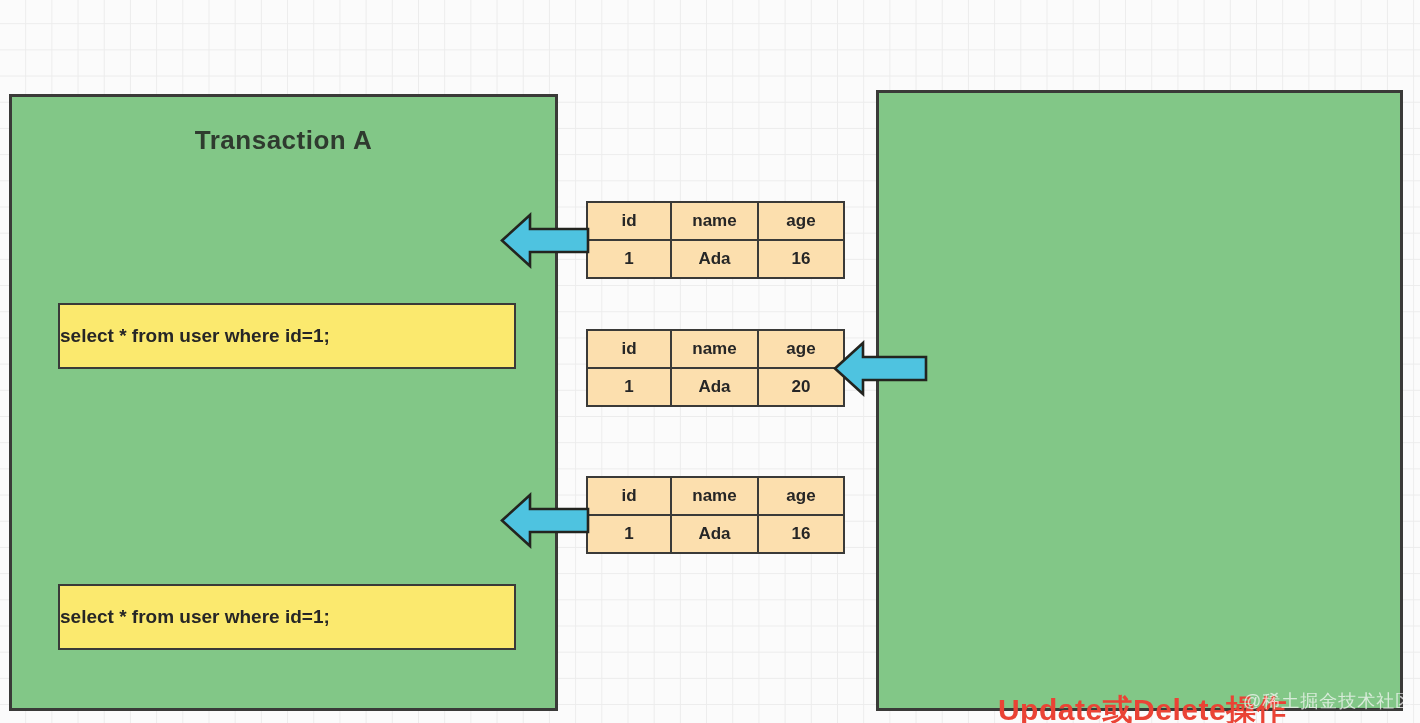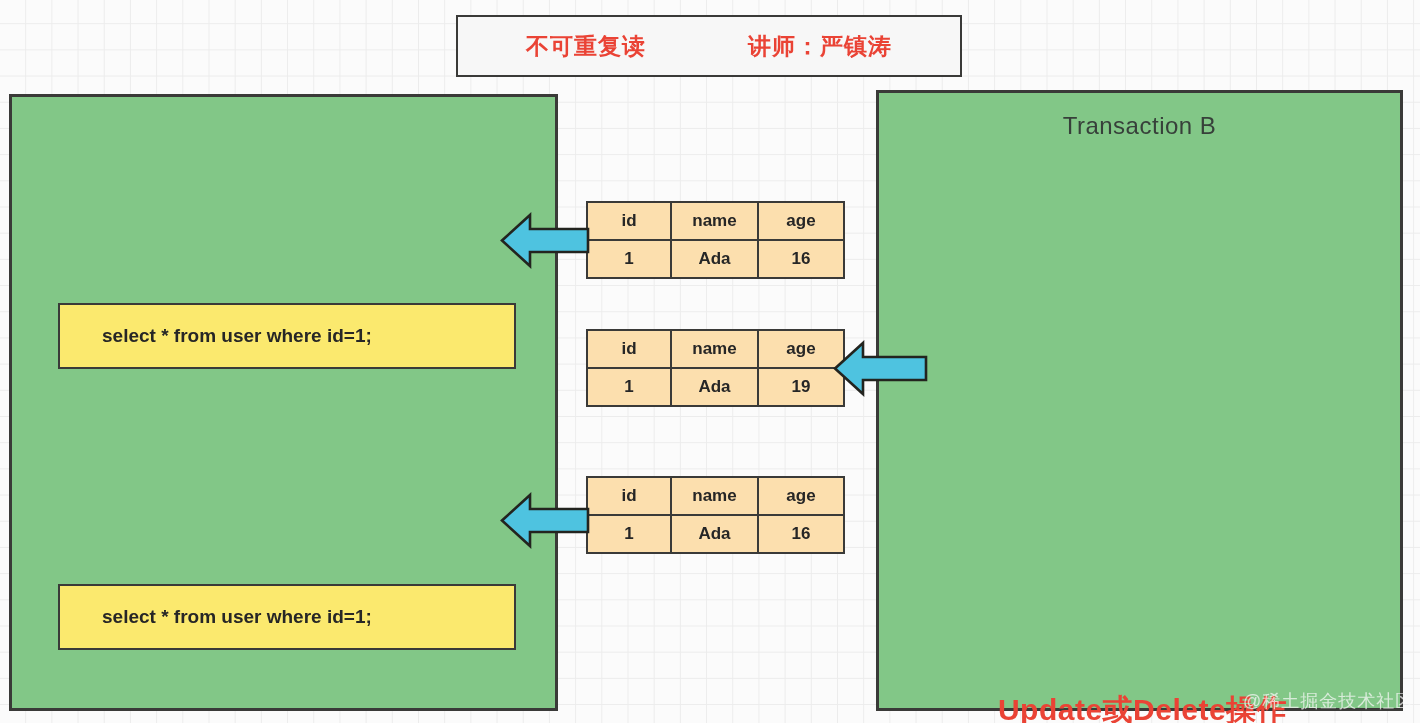--- a/index.html
+++ b/index.html
@@ -90,21 +90,21 @@
     background: #fbe96e;
     border: 2.5px solid #3a3a38;
     box-sizing: border-box;
     display: flex;
     align-items: center;
     color: #262626;
     font-weight: bold;
   }
   #sql-a1 { left: 46px; top: 206px; width: 458px; height: 66px; font-size: 19px; }
   #sql-a2 { left: 46px; top: 487px; width: 458px; height: 66px; font-size: 19px; }
-  .sql-text-a { margin-left: 42px; }
+  .sql-text-a { }
 
   
   .note-a {
     position: absolute;
     left: 0; top: 578px;
     width: 549px;
     text-align: center;
     font-size: 15px;
     font-weight: bold;
     color: #1b2a1b;
@@ -160,39 +160,35 @@
     color: rgba(250, 250, 250, 0.72);
     letter-spacing: 1px;
     pointer-events: none;
   }
 </style>
 </head>
 <body>
 
 <div id="canvas">
 
-  <div class="title-box">
-    <span class="title-main">不可重复读</span>
-    <span class="title-sub">讲师：严镇涛</span>
-  </div>
 
   <div class="panel" id="panel-a">
+    <div class="panel-title-a">Transaction   A</div>
 
     <div class="sql-box" id="sql-a1">
       <span class="sql-text-a">select * from user where id=1;</span>
     </div>
 
     <div class="sql-box" id="sql-a2">
       <span class="sql-text-a">select * from user where id=1;</span>
     </div>
 
   </div>
 
   <div class="panel" id="panel-b">
-    <div class="panel-title-b">Transaction   B</div>
 
     <div class="red-b">Update或Delete操作</div>
   </div>
 
   <table class="data-table" id="tbl-1">
     <tbody>
         <tr class="hdr">
       <td class="c-id">id</td>
       <td class="c-name">name</td>
       <td class="c-age">age</td>
@@ -208,21 +204,21 @@
   <table class="data-table" id="tbl-2">
     <tbody>
         <tr class="hdr">
       <td class="c-id">id</td>
       <td class="c-name">name</td>
       <td class="c-age">age</td>
     </tr>
     <tr class="row">
       <td class="c-id">1</td>
       <td class="c-name">Ada</td>
-      <td class="c-age">19</td>
+      <td class="c-age">20</td>
     </tr>
   </tbody>
     </table>
 
   <table class="data-table" id="tbl-3">
     <tbody>
         <tr class="hdr">
       <td class="c-id">id</td>
       <td class="c-name">name</td>
       <td class="c-age">age</td>

